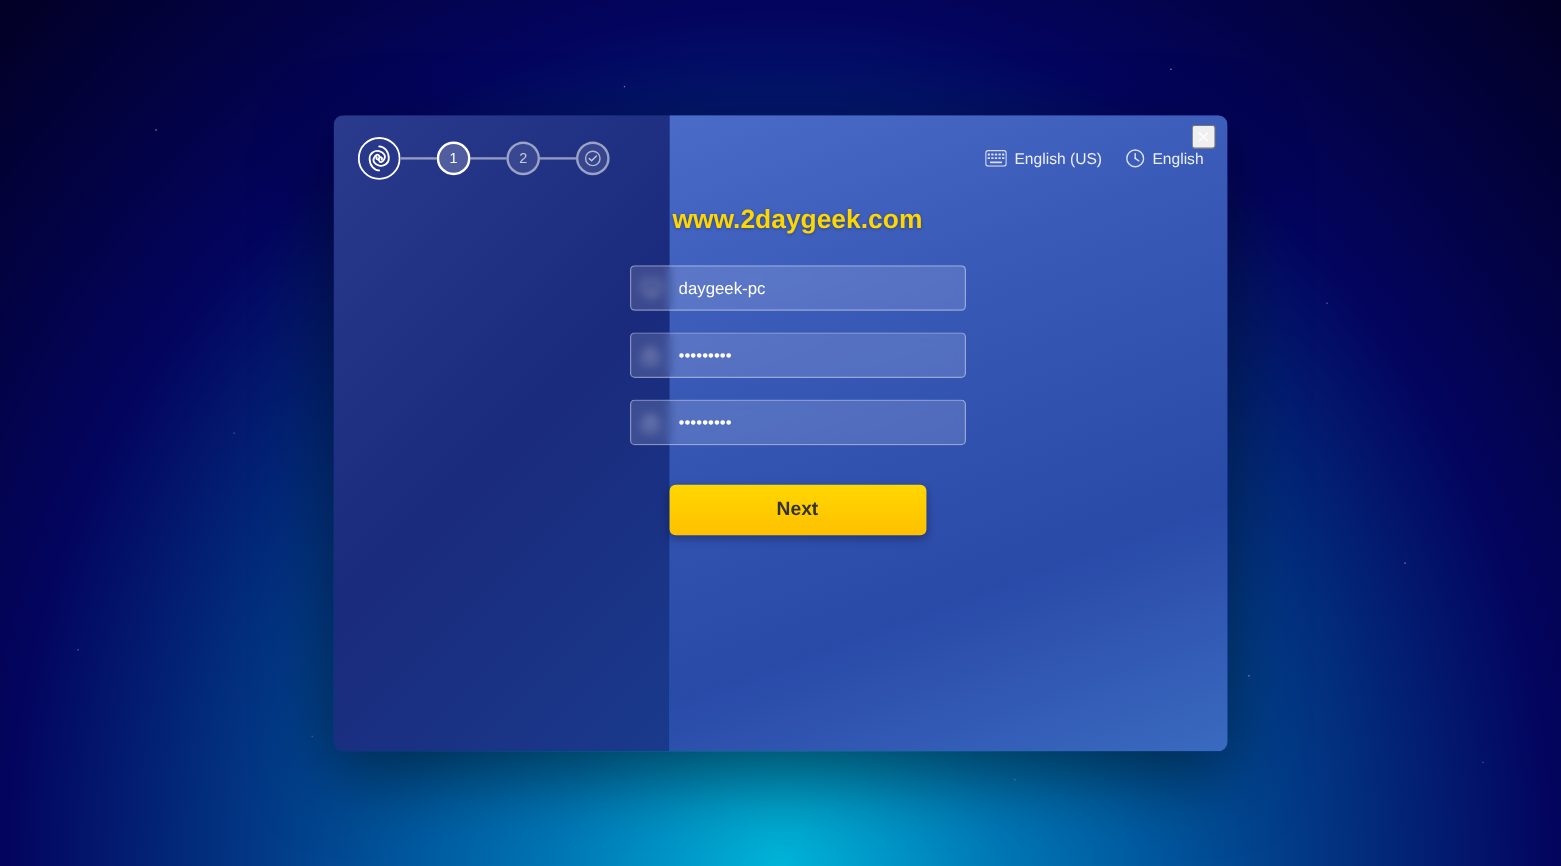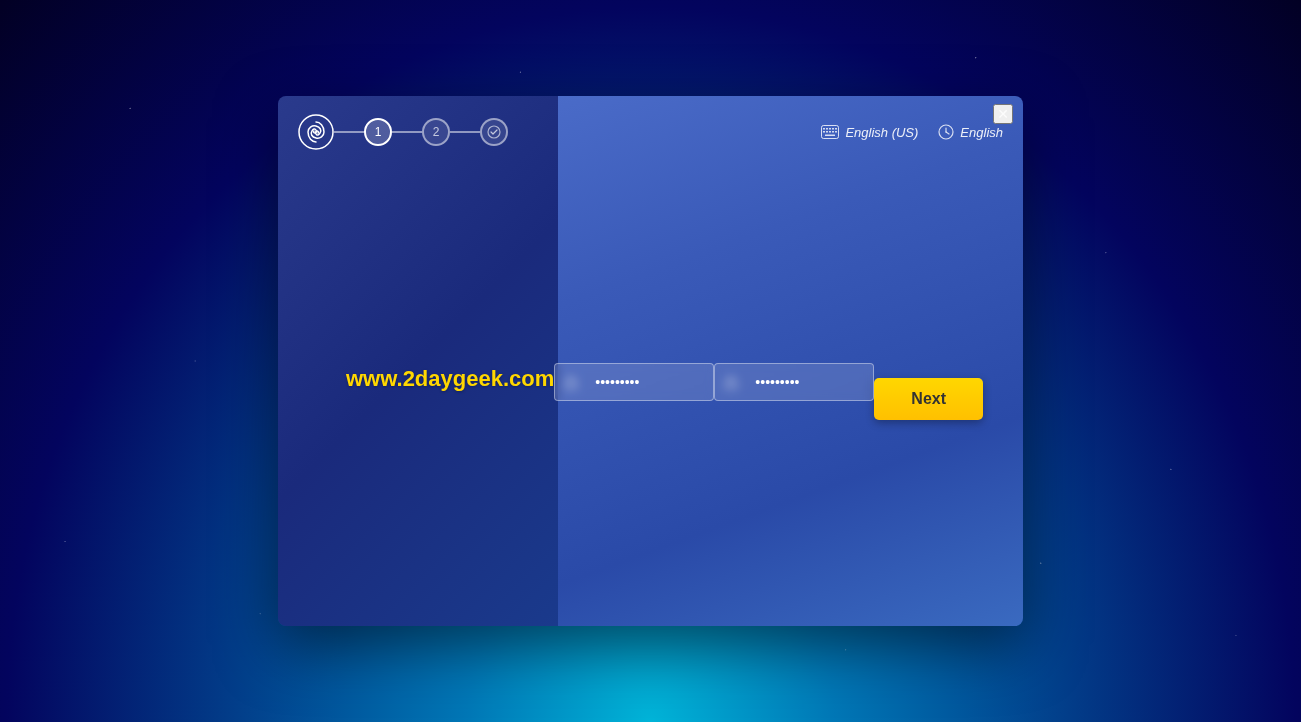--- a/index.html
+++ b/index.html
@@ -144,36 +144,35 @@
     .step-circle.check {
       border-color: rgba(255,255,255,0.5);
     }
 
     
     .top-right {
       margin-left: auto;
       display: flex;
       align-items: center;
       gap: 20px;
-      font-style: italic;
     }
 
     .top-info-item {
       display: flex;
       align-items: center;
       gap: 6px;
       color: rgba(255,255,255,0.9);
       font-size: 13px;
     }
 
     
     .main-area {
       flex: 1;
       display: flex;
-      flex-direction: row;
+      flex-direction: column;
       align-items: center;
       padding: 10px 40px 14px;
       margin-left: 28px;
     }
 
     .website-title {
       color: #FFD700;
       font-size: 22px;
       font-weight: bold;
       margin-bottom: 25px;
@@ -208,21 +207,21 @@
       top: 50%;
       transform: translateY(-50%);
       color: rgba(255,255,255,0.7);
       font-size: 15px;
       display: flex;
       align-items: center;
     }
 
     .next-btn {
       margin-top: 15px;
-      width: 190px;
+      width: 214px;
       padding: 12px 0;
       background: linear-gradient(180deg, #FFD700 0%, #FFC000 100%);
       border: none;
       border-radius: 5px;
       color: #333;
       font-size: 16px;
       font-weight: 600;
       cursor: pointer;
       box-shadow: 0 3px 8px rgba(0,0,0,0.3);
       transition: background 0.2s;
@@ -301,20 +300,30 @@
           </svg>
           <span>English</span>
         </div>
       </div>
     </div>
 
     <div class="main-area">
       <div class="website-title">www.2daygeek.com</div>
 
 
+      <div class="form-group">
+        <div class="input-icon">
+          <svg width="16" height="16" viewBox="0 0 16 16" fill="none" stroke="rgba(255,255,255,0.7)" stroke-width="1">
+            <rect x="1" y="2" width="14" height="10" rx="1.5"></rect>
+            <line x1="5" y1="14" x2="11" y2="14"></line>
+            <line x1="8" y1="12" x2="8" y2="14"></line>
+          </svg>
+        </div>
+        <input type="text" class="form-input" value="daygeek-pc" style="">
+      </div>
 
       <div class="form-group">
         <div class="input-icon">
           <svg width="14" height="16" viewBox="0 0 14 16" fill="none" stroke="rgba(255,255,255,0.7)" stroke-width="1">
             <rect x="1" y="7" width="12" height="8" rx="1.5"></rect>
             <path d="M3.5 7 L3.5 4.5 C3.5 2.5, 10.5 2.5, 10.5 4.5 L10.5 7"></path>
             <circle cx="7" cy="11" r="1.2" fill="rgba(255,255,255,0.7)" stroke="none"></circle>
           </svg>
         </div>
         <input type="password" class="form-input" value="·········" style="">

